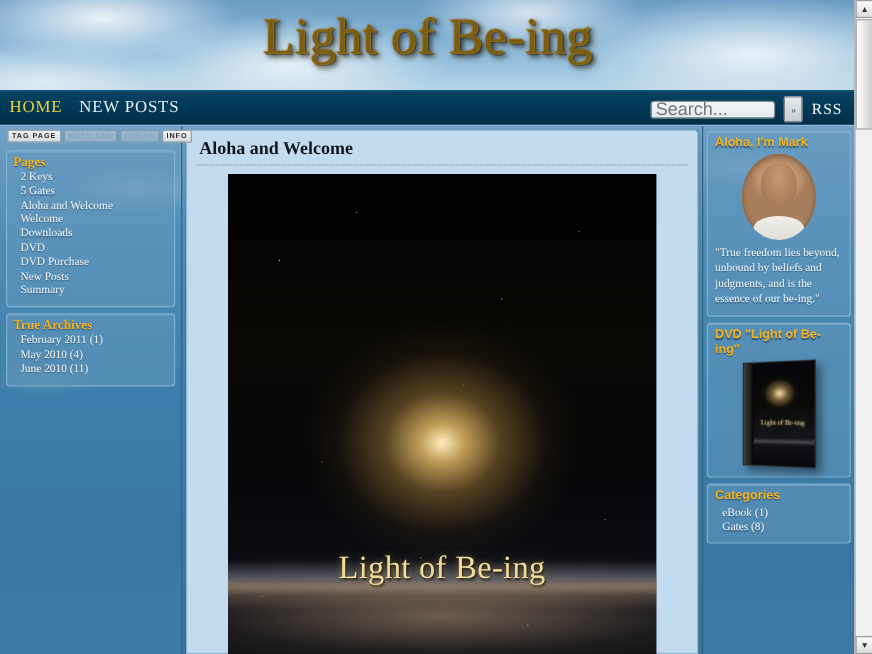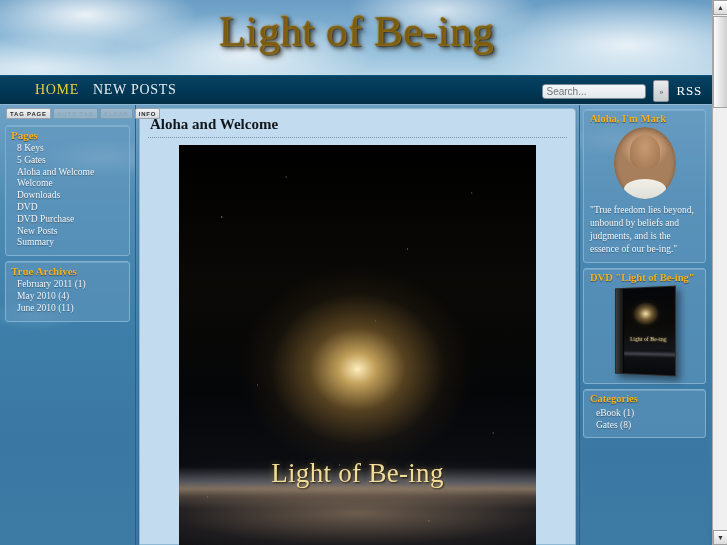--- a/index.html
+++ b/index.html
@@ -59,21 +59,21 @@
   .navbar {
     position: relative;
     height: 30px;
     width: 712px;
     background: linear-gradient(180deg, #0a4262 0%, #013a58 45%, #012e47 100%);
     border-top: 1px solid #0d557d;
     border-bottom: 1px solid #8fb8d0;
     display: flex;
     align-items: center;
   }
-  .nav-links { display: flex; align-items: center; padding-left: 8px; gap: 14px; margin-left: 27px; }
+  .nav-links { display: flex; align-items: center; padding-left: 8px; gap: 14px; }
   .nav-link {
     font-family: "Liberation Serif", serif;
     font-size: 14px;
     letter-spacing: .7px;
     color: #e8eef2;
     cursor: pointer;
     text-decoration: none;
   }
   .nav-link.active { color: #e8d23c; }
 
@@ -82,21 +82,21 @@
     right: 8px;
     top: 4px;
     display: flex;
     align-items: center;
     gap: 7px;
   }
   .search-input {
     width: 104px;
     height: 15px;
     font-family: "Liberation Sans", sans-serif;
-    font-size: 10px;
+    font-size: 15px;
     color: #444;
     padding: 0 3px;
     border: 1px solid #7e8b93;
     border-radius: 3px;
     background: linear-gradient(180deg,#f4f7f9 0%, #e2e8ec 100%);
   }
   .search-btn {
     width: 16px; height: 22px;
     border: 1px solid #8c9197;
     border-radius: 2px;
@@ -120,21 +120,21 @@
   .body-wrap {
     position: relative;
     width: 712px;
     height: 440px;
     display: flex;
     background: linear-gradient(180deg,#6da0c4 0%,#4f8cb4 25%,#3e7fab 55%,#3a76a1 100%);
   }
 
   
   .left-col {
-    width: 136px;
+    width: 152px;
     position: relative;
     padding: 0 4px;
     background:
       radial-gradient(ellipse 90px 28px at 75% 12%, rgba(255,255,255,.22) 0%, rgba(255,255,255,0) 70%),
       radial-gradient(ellipse 70px 20px at 25% 48%, rgba(255,255,255,.12) 0%, rgba(255,255,255,0) 70%),
       linear-gradient(180deg,#6fa2c6 0%, #4e8cb5 22%, #3d7faa 50%, #3a77a2 78%, #3e7ba4 100%);
     border-right: 1px solid #2e5f82;
   }
 
   .tabstrip {
@@ -274,21 +274,21 @@
   }
   .rpanel {
     margin: 4px 0 5px 0;
     border: 1px solid #7fb0d0;
     border-radius: 3px;
     background: rgba(99,152,190,.55);
     padding: 3px 6px 6px 6px;
     box-shadow: inset 0 1px 0 rgba(255,255,255,.18);
   }
   .rpanel-title {
-    font-family: Liberation Serif, serif;
+    font-family: Liberation Sans, sans-serif;
     font-size: 10.5px;
     font-weight: bold;
     color: #f6b21b;
     text-shadow: 0 1px 1px rgba(0,0,0,.45);
     margin-bottom: 3px;
   }
   .avatar {
     width: 62px; height: 72px;
     margin: 2px auto 5px auto;
     border-radius: 50% / 50%;
@@ -485,21 +485,21 @@
       <div class="tabstrip">
         <div class="tab">TAG PAGE</div>
         <div class="tab dim">AUTO TAG</div>
         <div class="tab dim">CLEAR</div>
         <div class="tab">INFO</div>
       </div>
 
       <div class="panel">
         <div class="panel-title">Pages</div>
         <ul class="panel-list">
-          <li>8 Keys</li>
+          <li>2 Keys</li>
           <li>5 Gates</li>
           <li>Aloha and Welcome</li>
           <li>Welcome</li>
           <li>Downloads</li>
           <li>DVD</li>
           <li>DVD Purchase</li>
           <li>New Posts</li>
           <li>Summary</li>
         </ul>
       </div>

